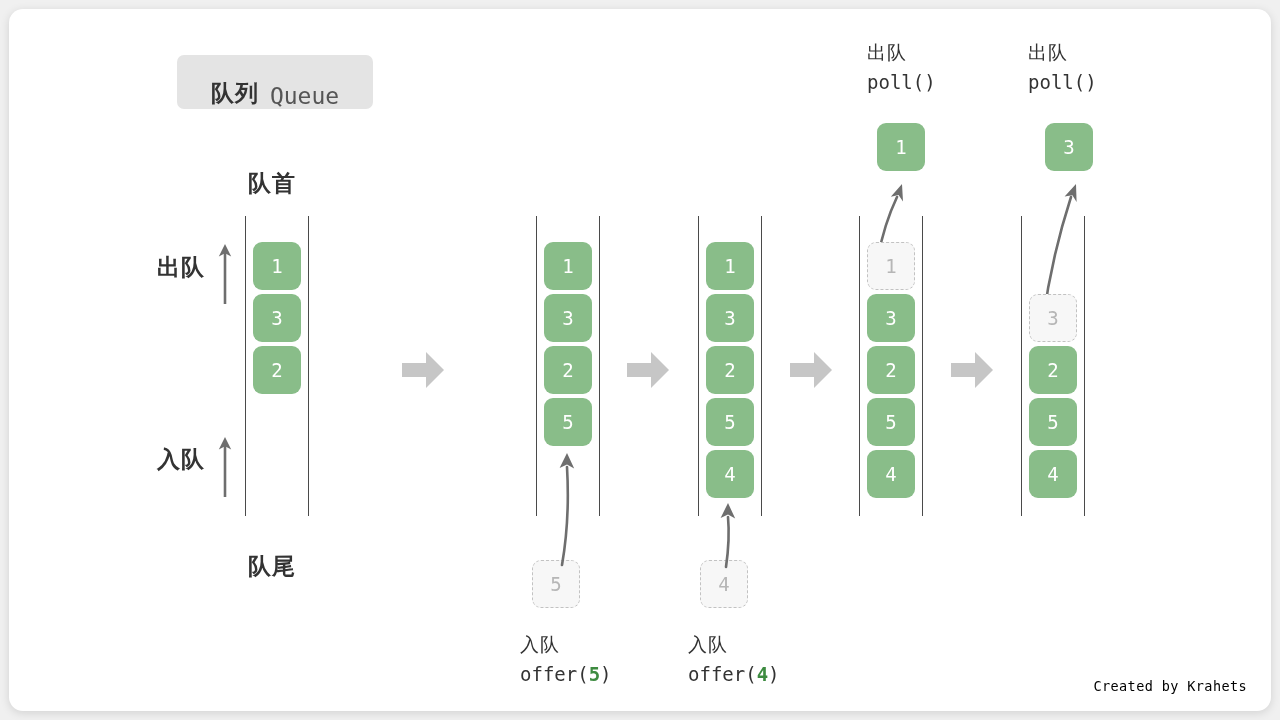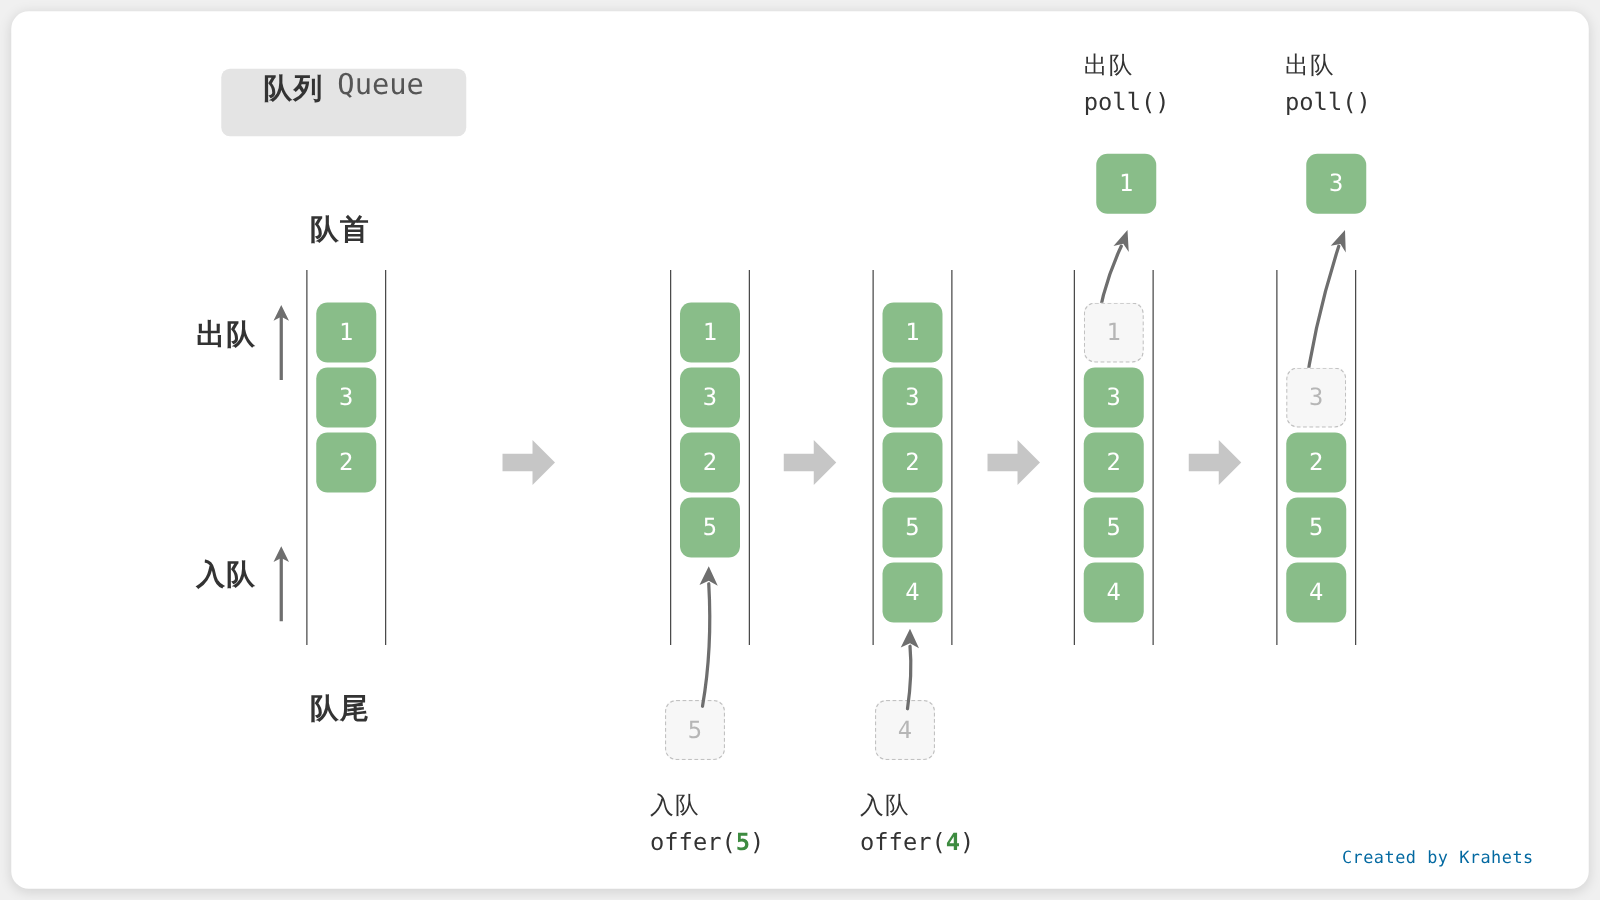--- a/index.html
+++ b/index.html
@@ -28,21 +28,21 @@
   
   .title-badge {
     position: absolute;
     left: 168px;
     top: 46px;
     width: 196px;
     height: 54px;
     background: #e4e4e4;
     border-radius: 7px;
     display: flex;
-    align-items: flex-start;
+    align-items: flex-end;
     justify-content: center;
     gap: 11px;
   }
   .title-cn {
     font-size: 23px;
     font-weight: bold;
     color: #333333;
     letter-spacing: 1px;
   }
   .title-en {
@@ -147,25 +147,25 @@
   }
   .op-head .code {
     font-family: "DejaVu Sans Mono", "Liberation Mono", monospace;
     font-size: 19px;
     color: #333333;
   }
 
   
   .credit {
     position: absolute;
-    right: 44px;
+    right: 24px;
     bottom: 17px;
     font-family: "DejaVu Sans Mono", "Liberation Mono", monospace;
     font-size: 13.5px;
-    color: #0369a1;
+    color: #000000;
     letter-spacing: 0.4px;
   }
 </style>
 </head>
 <body>
 
 <div id="canvas">
 
   <div class="title-badge">
     <span class="title-cn">队列</span>

